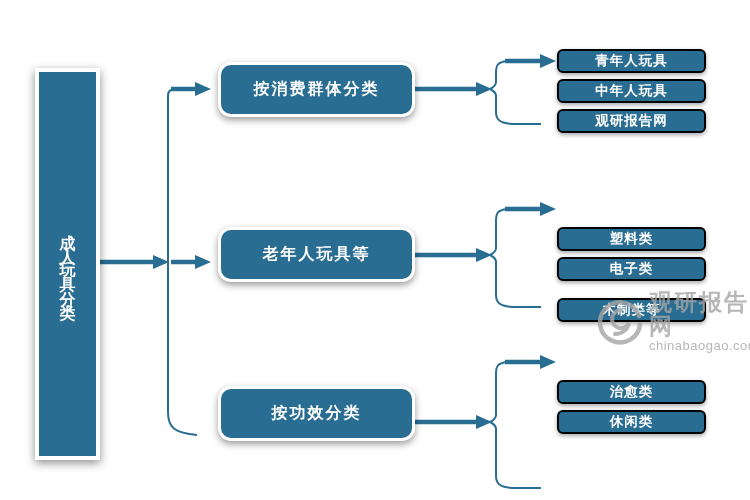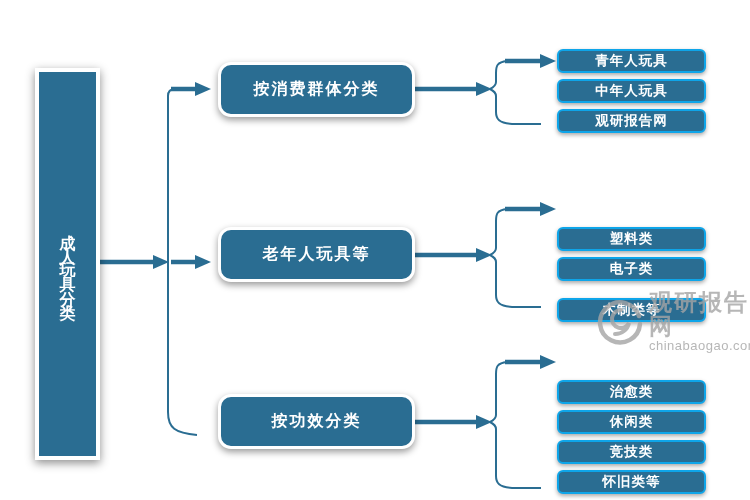--- a/index.html
+++ b/index.html
@@ -41,27 +41,27 @@
     position:absolute;left:218px;width:197px;height:55px;
     background:var(--primary);
     border:3px solid #ffffff;border-radius:13px;
     box-shadow:0 3px 7px rgba(0,0,0,.4);
     display:flex;align-items:center;justify-content:center;
     color:var(--text-on-primary);font-weight:bold;font-size:16px;
     letter-spacing:2px;
   }
   .branch.b1{top:62px;}
   .branch.b2{top:227px;}
-  .branch.b3{top:394px;}
+  .branch.b3{top:386px;}
 
   
   .leaf{
     position:absolute;left:557px;width:149px;height:24px;
     background:var(--primary);
-    border:2px solid #0ea5e9;border-radius:6px;
+    border:2px solid #000000;border-radius:6px;
     box-shadow:0 2px 4px rgba(0,0,0,.35);
     display:flex;align-items:center;justify-content:center;
     color:var(--text-on-primary);font-weight:bold;font-size:13.5px;
     letter-spacing:1px;white-space:nowrap;
   }
 
   
   .watermark{
     position:absolute;left:596px;top:290px;
     display:flex;align-items:center;gap:5px;
@@ -142,26 +142,20 @@
   <div class="leaf" style="top:298px">
     <span>木制类等</span>
   </div>
 
   <div class="leaf" style="top:380px">
     <span>治愈类</span>
   </div>
   <div class="leaf" style="top:410px">
     <span>休闲类</span>
   </div>
-  <div class="leaf" style="top:440px">
-    <span>竞技类</span>
-  </div>
-  <div class="leaf" style="top:470px">
-    <span>怀旧类等</span>
-  </div>
 
   <div class="watermark">
     <svg class="wm-logo" width="48" height="48" viewBox="0 0 48 48" aria-hidden="true">
       <path d="M 43 19 A 20 20 0 1 0 44 27" fill="none" stroke="var(--watermark)" stroke-width="4.5" stroke-linecap="round"></path>
       <path d="M 25 13 A 9 9 0 1 0 33 26 A 14 14 0 0 1 19 37" fill="none" stroke="var(--watermark)" stroke-width="4" stroke-linecap="round"></path>
     </svg>
     <div class="wm-texts">
       <span class="wm-name">观研报告网</span>
       <span class="wm-url">chinabaogao.com</span>
     </div>

